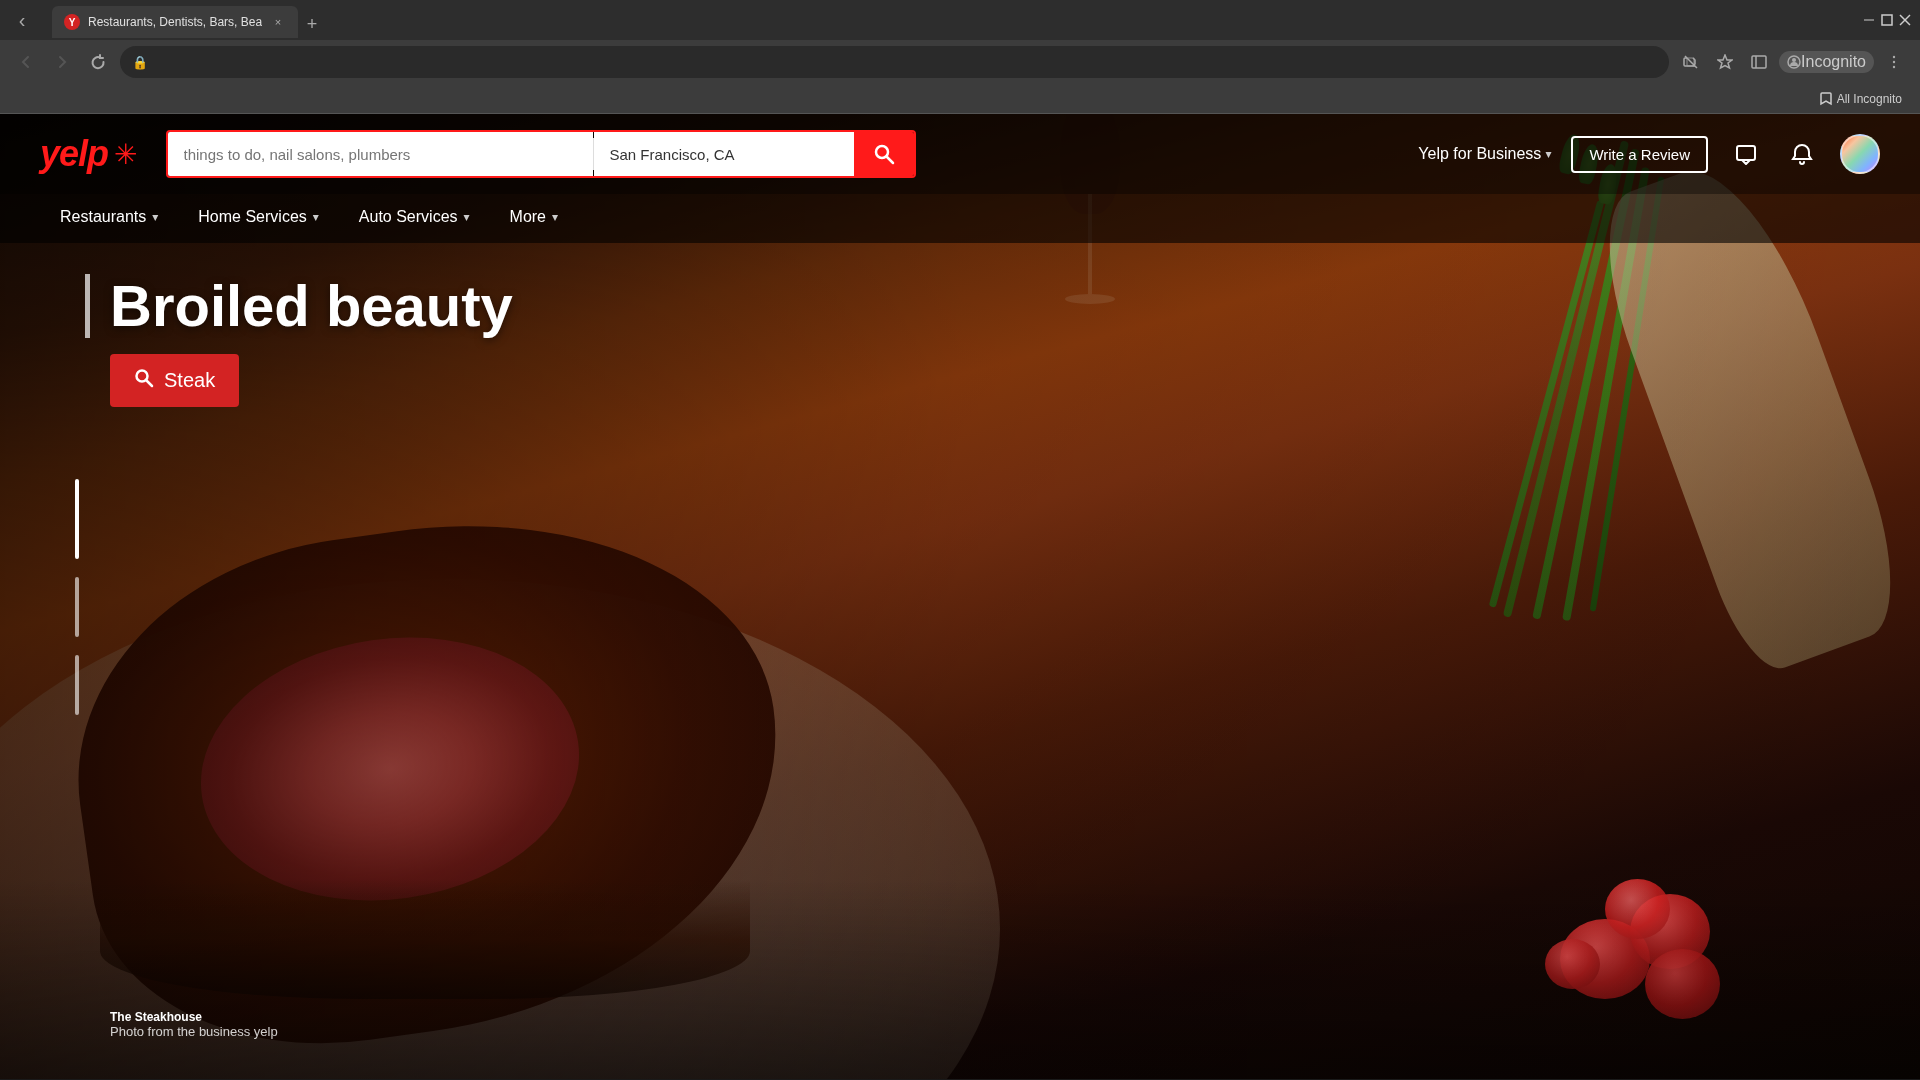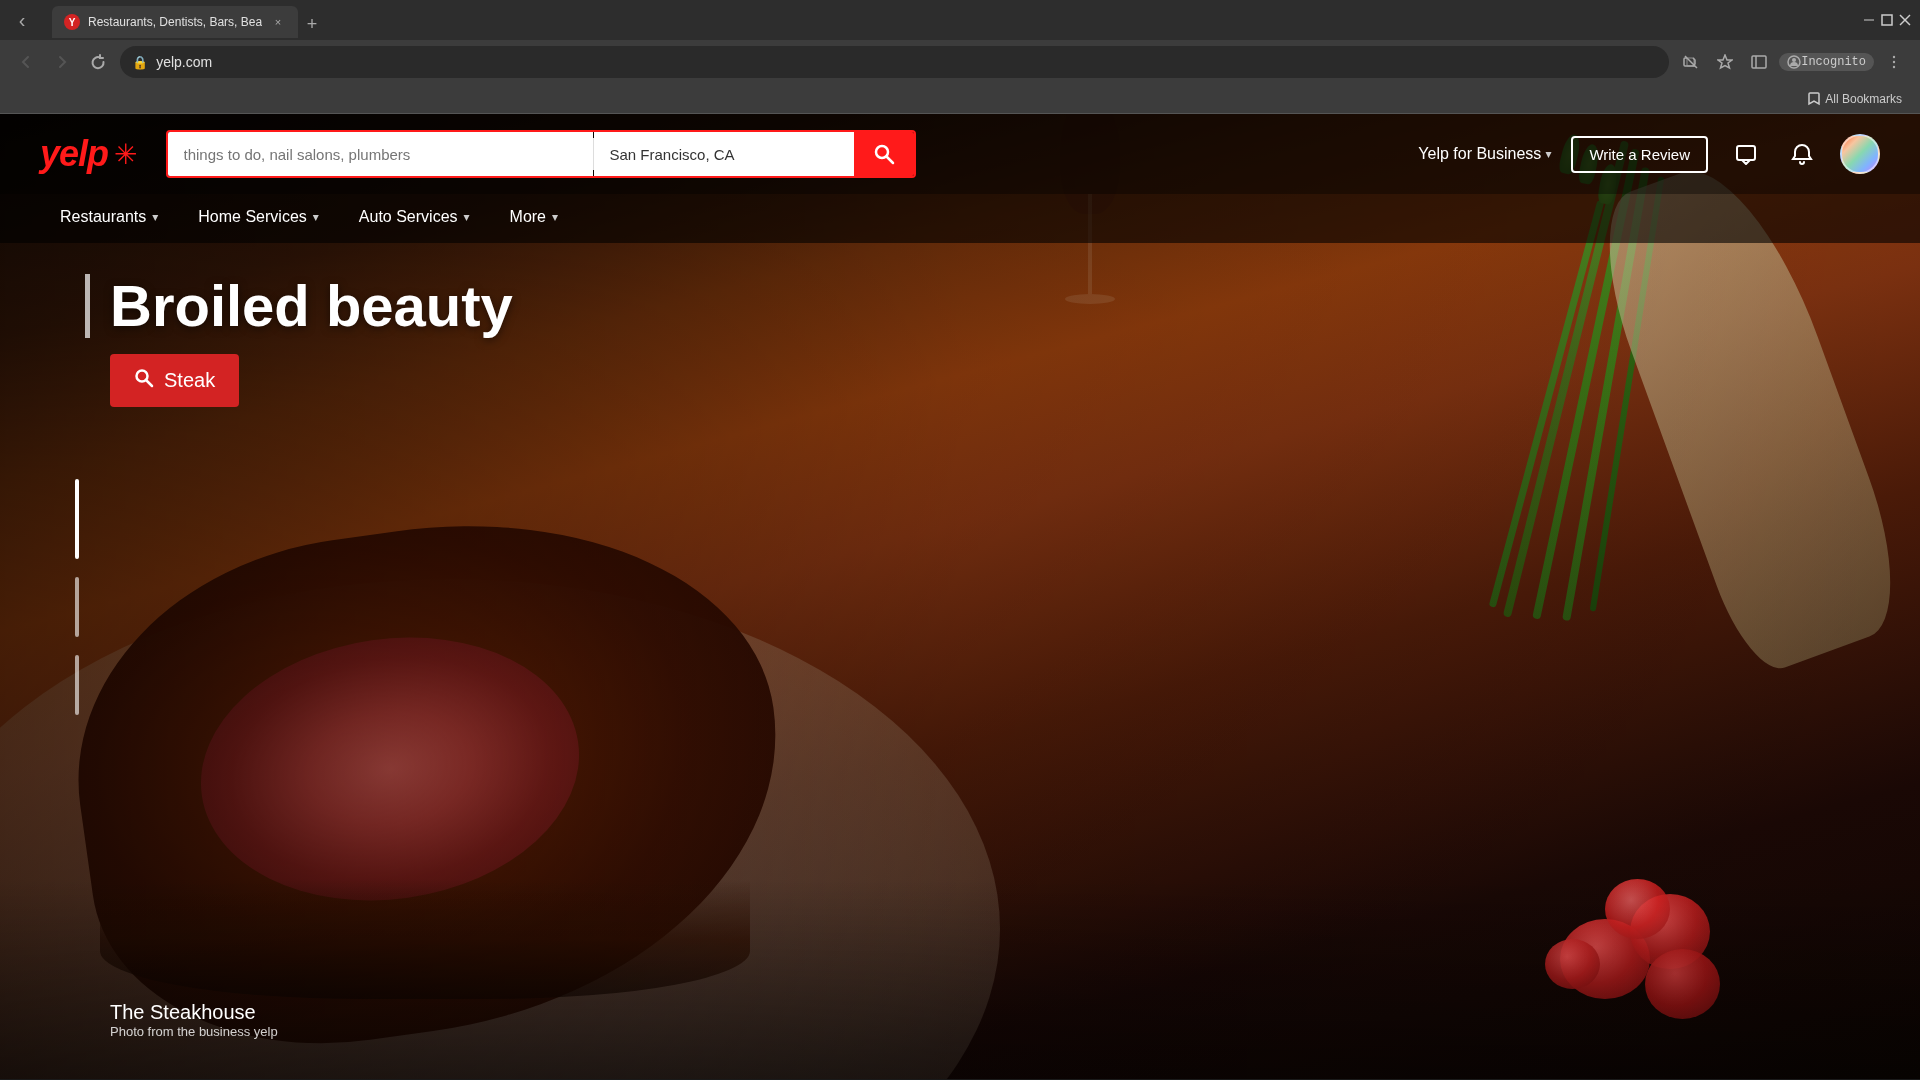--- a/index.html
+++ b/index.html
@@ -131,22 +131,22 @@
       cursor: pointer;
       color: #aaa;
       font-size: 14px;
       display: flex; align-items: center; justify-content: center;
     }
     .incognito-badge {
       background: #555;
       border-radius: 12px;
       padding: 2px 8px;
       color: #ccc;
-      font-size: 12px;
-      display: flex; align-items: center;  font-family: Liberation Mono, monospace;
+      font-size: 16px;
+      display: flex; align-items: center; 
     }
     .bookmarks-bar {
       height: 30px;
       background: #3c3c3c;
       display: flex; align-items: center;
       padding: 0 12px;
       gap: 4px;
       border-bottom: 1px solid #555;
     }
     .bookmark-item {
@@ -379,22 +379,22 @@
 
     
     .photo-credit {
       position: absolute;
       bottom: 40px;
       left: 110px;
       z-index: 10;
       color: white;
     }
     .photo-credit-name {
-      font-size: 20px;
-      font-weight: 400;
+      font-size: 12px;
+      font-weight: 700;
     }
     .photo-credit-sub {
       font-size: 13px;
       color: rgba(255,255,255,0.8);
     }
 
     
     .food-scene {
       position: absolute;
       inset: 0;
@@ -490,21 +490,20 @@
     </button>
     <button class="nav-btn">
       <svg width="16" height="16" viewBox="0 0 16 16" fill="none" stroke="#aaa" stroke-width="2" stroke-linecap="round">
           <path d="M13.5 8A5.5 5.5 0 1 1 10 3.5"></path>
           <path d="M10 1v3h3"></path>
         </svg>
     </button>
 
     <div class="address-input-wrap">
       <span class="lock-icon">🔒</span>
-      <span class="address-text">yelp.com</span>
     </div>
 
     <div class="address-right">
       <button class="addr-action-btn" title="Camera/mic blocked">
         <svg width="16" height="16" viewBox="0 0 16 16" fill="none" stroke="#aaa" stroke-width="1.5">
             <line x1="2" y1="2" x2="14" y2="14"></line>
             <path d="M4 4H2a1 1 0 0 0-1 1v6a1 1 0 0 0 1 1h10"></path>
             <path d="M10 4l2 2v4l-2 2"></path>
             <rect x="4" y="4" width="7" height="8" rx="1" opacity="0.5"></rect>
           </svg>
@@ -537,21 +536,21 @@
       </button>
     </div>
   </div>
 
   <div class="bookmarks-bar">
     <div style="margin-left:auto;">
       <button class="bookmark-item">
         <svg width="14" height="14" viewBox="0 0 14 14" fill="none" stroke="#ccc" stroke-width="1.5">
             <path d="M3 1h8a1 1 0 0 1 1 1v10l-5-3-5 3V2a1 1 0 0 1 1-1z"></path>
           </svg>
-        <span>All Bookmarks</span>
+        <span>All Incognito</span>
       </button>
     </div>
   </div>
 </div>
 
 <div class="yelp-page">
 
   <div class="food-scene">
     <div style="position:absolute;inset:0;background:linear-gradient(165deg, #1a0d05 0%, #3d1a08 15%, #6b2e0a 25%, #8b3a0c 35%, #7a3010 45%, #4a1a08 60%, #1a0805 80%, #0d0502 100%);"></div>
 

